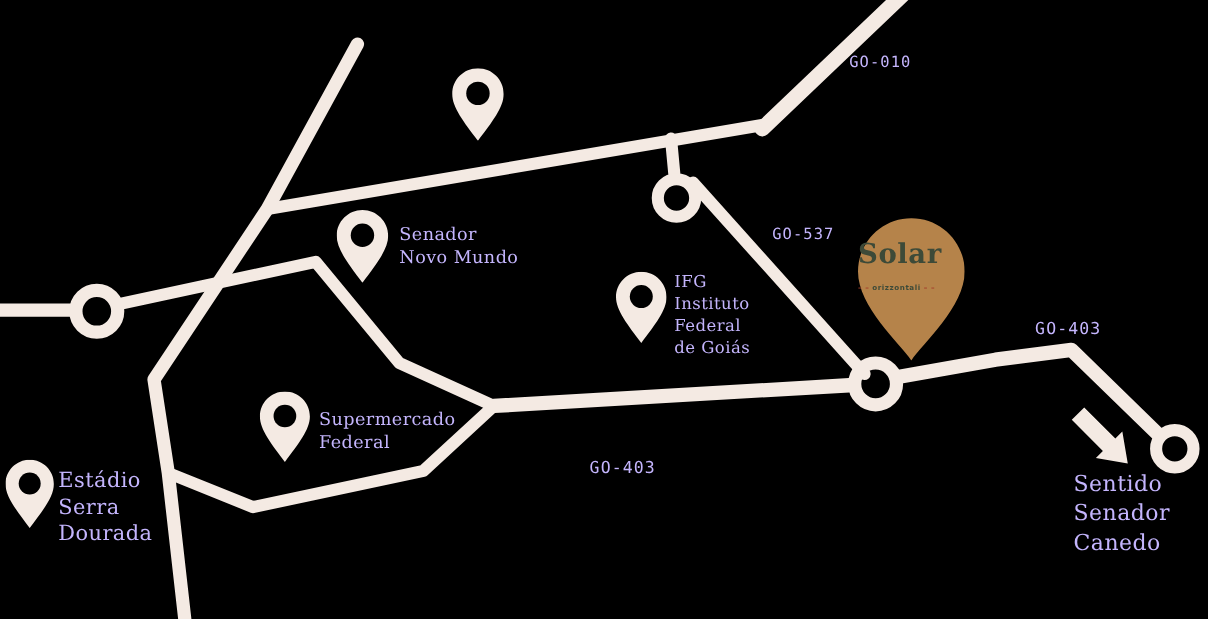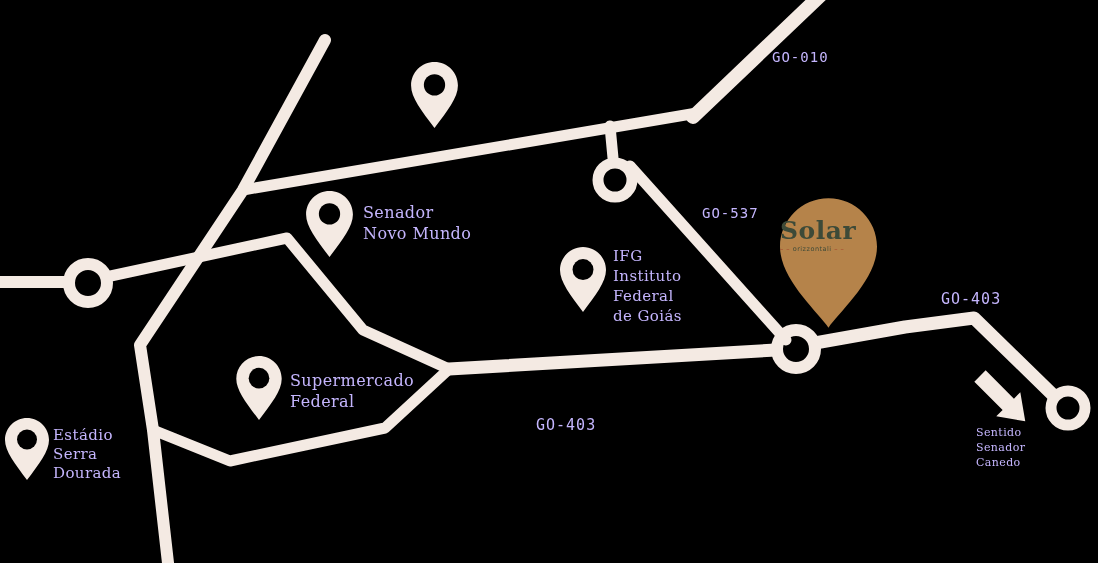--- a/index.html
+++ b/index.html
@@ -18,22 +18,22 @@
   }
   .pin{position:absolute;}
   #brand-pin{position:absolute;left:780px;top:198px;width:97px;height:130px;}
   #brand-pin svg{position:absolute;left:0;top:0;}
   .brand-text{
     position:absolute;left:0;top:20px;width:97px;text-align:left;
     color:#3d4a38;font-weight:bold;
   }
   .brand-line{font-size:25px;line-height:1.02;letter-spacing:0.5px;}
   .brand-tagline{
-    margin-top:2px;font-size:6.5px;line-height:1;letter-spacing:0.5px;
-    color:#3d4a38;font-family:"DejaVu Sans",sans-serif;font-weight:normal;
+    margin-top:15px;font-size:6.5px;line-height:1;letter-spacing:0.5px;
+    color:#3d4a38;font-family:"DejaVu Sans",sans-serif;font-weight:bold;
   }
   .brand-tagline .dash{color:#a33d2a;}
 </style>
 </head>
 <body>
 
 <div id="map">
 
   <svg id="roads" width="1098" height="563" viewBox="0 0 1098 563">
     <g fill="none" stroke="#f4eae3" stroke-linecap="round" stroke-linejoin="round">
@@ -101,25 +101,25 @@
   </div>
 
   <div class="lbl" style="left:363px;top:203px">Senador
 Novo Mundo</div>
   <div class="lbl" style="left:613px;top:246px;font-size:15px;line-height:1.34">IFG
 Instituto
 Federal
 de Goiás</div>
   <div class="lbl" style="left:290px;top:371px">Supermercado
 Federal</div>
-  <div class="lbl" style="left:53px;top:426px;font-size:15px;line-height:1.25">Estádio
+  <div class="lbl" style="left:53px;top:426px;font-size:19px;line-height:1.25">Estádio
 Serra
 Dourada</div>
 
   <div class="lbl code" style="left:772px;top:49px">GO-010</div>
   <div class="lbl code" style="left:702px;top:205px">GO-537</div>
   <div class="lbl code" style="left:941px;top:290px;font-size:15px">GO-403</div>
   <div class="lbl code" style="left:536px;top:416px;font-size:15px">GO-403</div>
-  <div class="lbl" style="left:976px;top:426px;font-size:11px;line-height:1.35">Sentido
+  <div class="lbl" style="left:976px;top:426px;font-size:20px;line-height:1.35">Sentido
 Senador
 Canedo</div>
 
 </div>
 
 </body></html>

